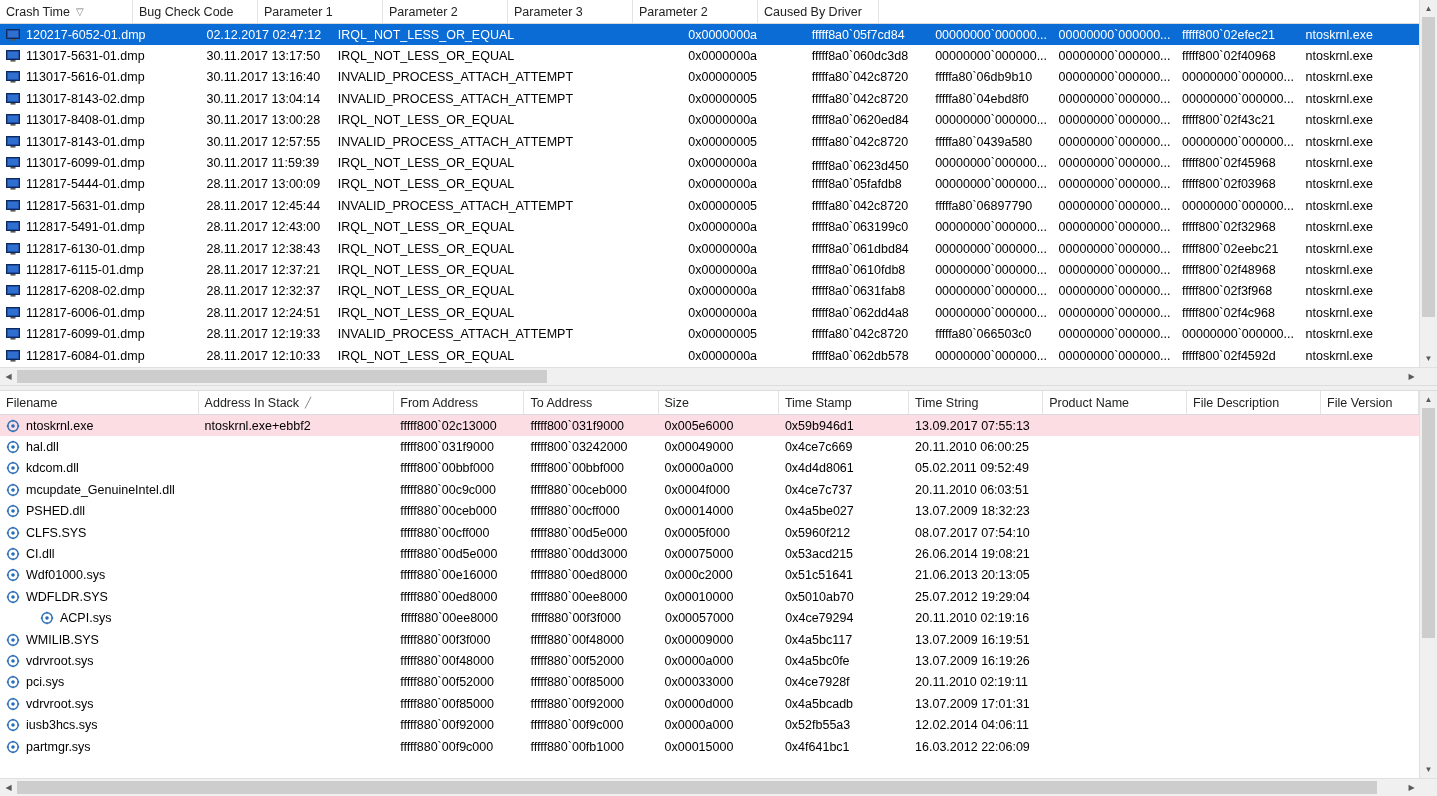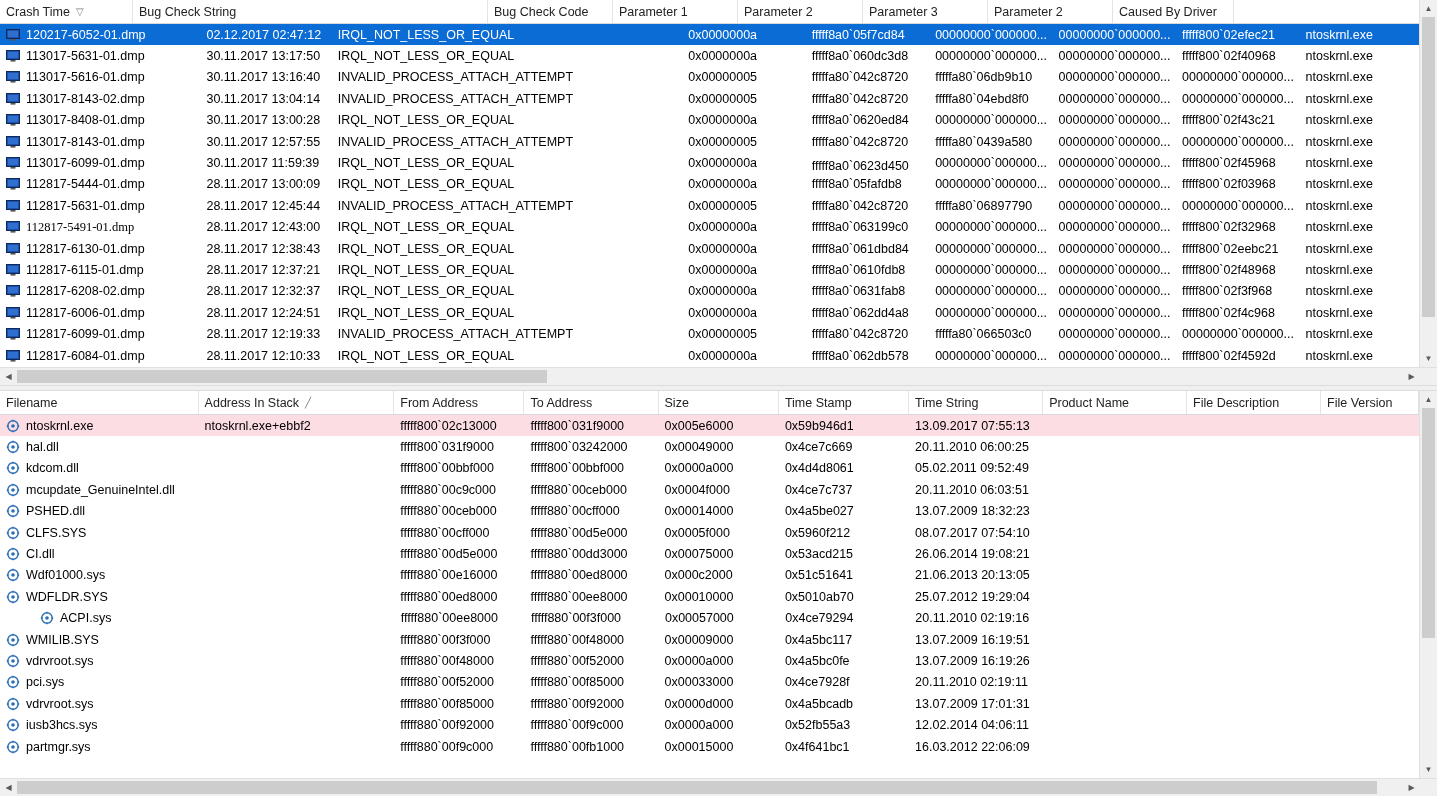--- a/index.html
+++ b/index.html
@@ -193,23 +193,20 @@
 <div class="app">
 
   <div class="listview lv-top">
     <div class="lv-body-wrap">
       <div class="lv-content">
         <div class="hdr" id="top-header">
             <div class="hdr-cell" style="width: 133px;">
               <span>Crash Time</span>
               <span class="sort-mark">▽</span>
             </div>
-            <div class="hdr-cell" style="width: 355px;">
-              <span>Bug Check String</span>
-            </div>
             <div class="hdr-cell" style="width: 125px;">
               <span>Bug Check Code</span>
             </div>
             <div class="hdr-cell" style="width: 125px;">
               <span>Parameter 1</span>
             </div>
             <div class="hdr-cell" style="width: 125px;">
               <span>Parameter 2</span>
             </div>
             <div class="hdr-cell" style="width: 125px;">
@@ -397,21 +394,21 @@
               <div class="cell" style="width: 133px;">28.11.2017 12:45:44</div>
               <div class="cell" style="width: 355px;">INVALID_PROCESS_ATTACH_ATTEMPT</div>
               <div class="cell" style="width: 125px;">0x00000005</div>
               <div class="cell" style="width: 125px;">fffffa80`042c8720</div>
               <div class="cell" style="width: 125px;">fffffa80`06897790</div>
               <div class="cell" style="width: 125px;">00000000`000000...</div>
               <div class="cell" style="width: 125px;">00000000`000000...</div>
               <div class="cell" style="width: 121px;">ntoskrnl.exe</div>
             </div>
             <div class="row">
-              <div class="cell with-icon" style="width: 203px; font-family: Liberation Serif, serif;">
+              <div class="cell with-icon" style="width: 203px;">
                 <span class="ic">
                   <svg width="14" height="14" viewBox="0 0 14 14">
                     <rect x="0.5" y="1.5" width="13" height="9" fill="#1f4fa8" stroke="#0d2a5c"></rect>
                     <rect x="2" y="3" width="10" height="6" fill="#2f6fd0"></rect>
                     <rect x="4.5" y="11" width="5" height="1.6" fill="#555"></rect>
                   </svg>
                 </span>
                 <span>112817-5491-01.dmp</span>
               </div>
               <div class="cell" style="width: 133px;">28.11.2017 12:43:00</div>

